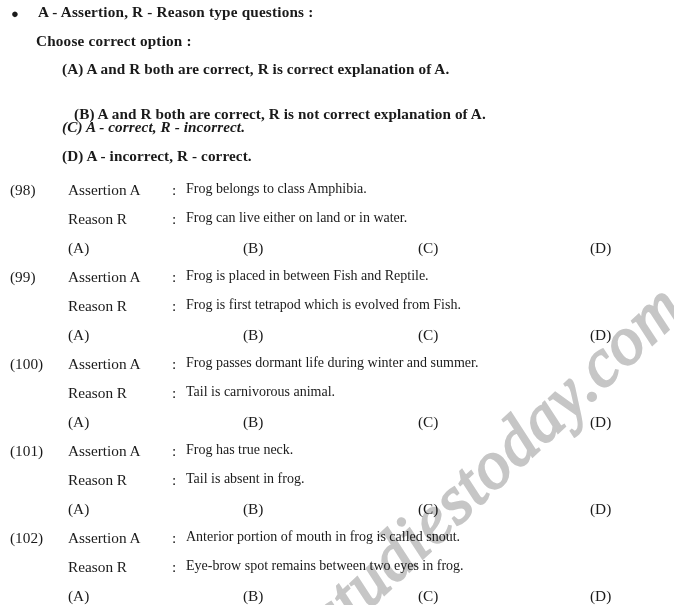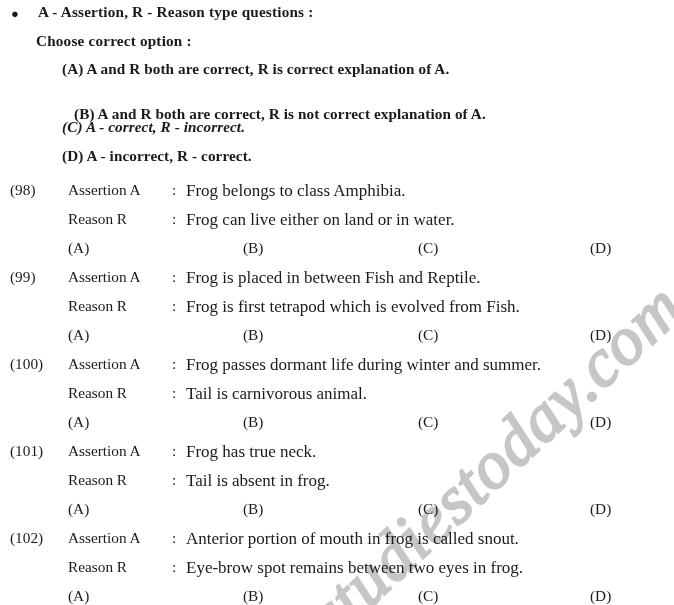--- a/index.html
+++ b/index.html
@@ -90,21 +90,21 @@
     font-size: 15.3px;
   }
   .qcolon {
     position: absolute;
     left: 172px;
     font-size: 15.3px;
   }
   .qtext {
     position: absolute;
     left: 186px;
-    font-size: 17px;
+    font-size: 14px;
     white-space: nowrap;
   }
 
   .opt {
     position: absolute;
     font-size: 15.3px;
   }
   .opt-a { left: 68px; }
   .opt-b { left: 243px; }
   .opt-c { left: 418px; }

